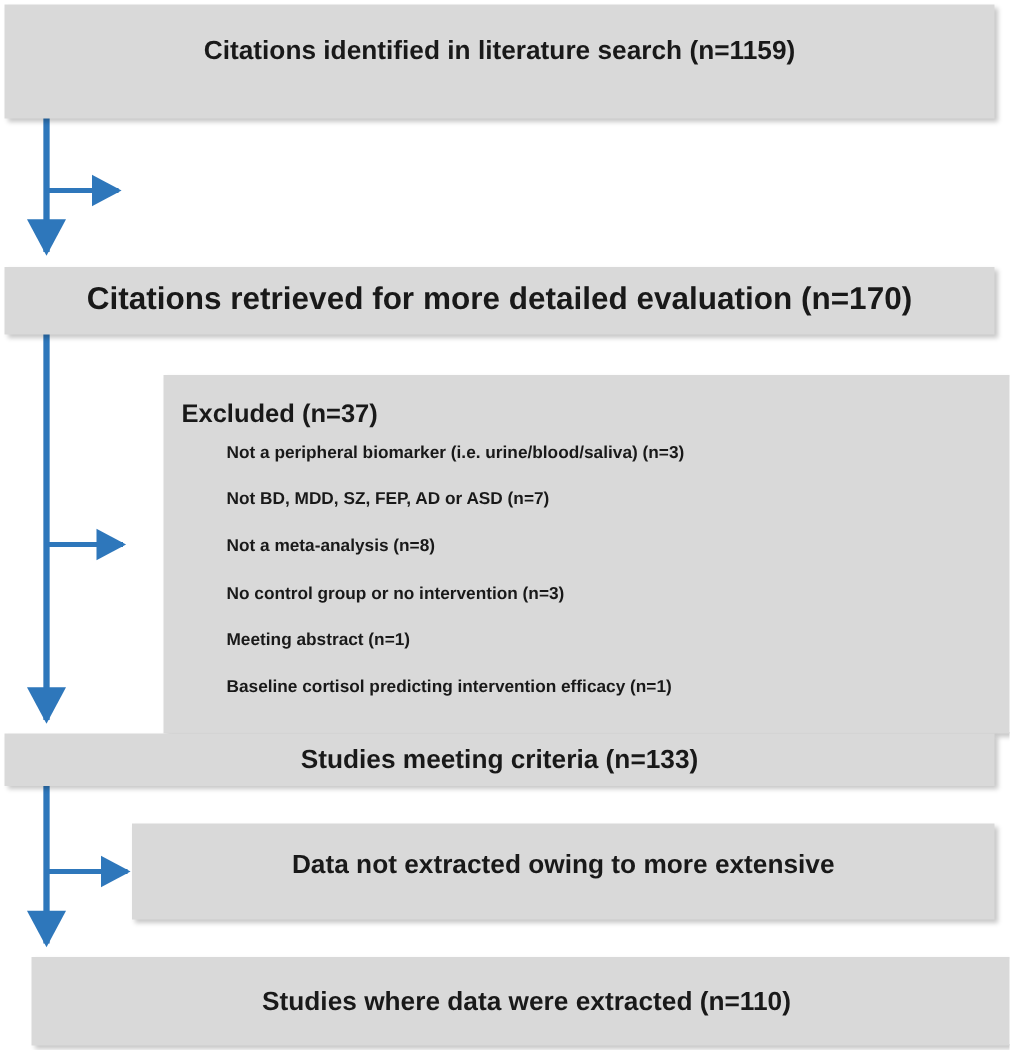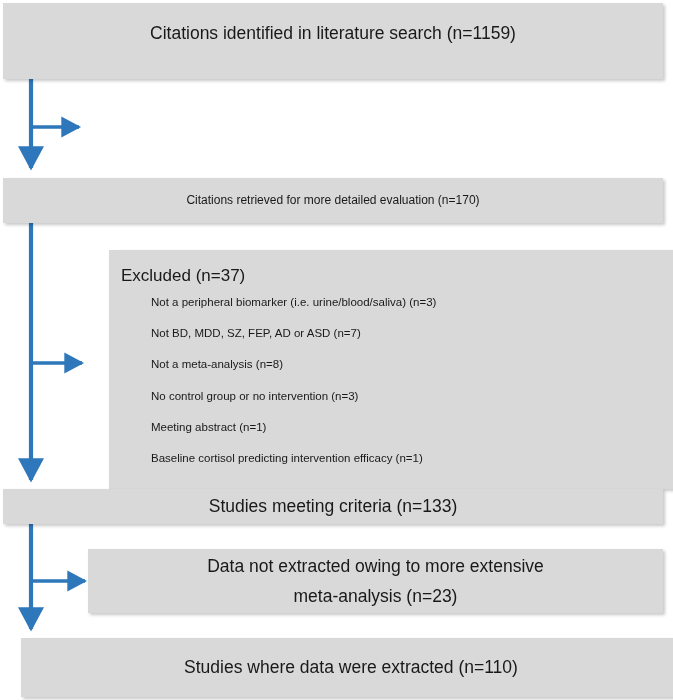--- a/index.html
+++ b/index.html
@@ -14,20 +14,21 @@
     overflow: hidden;
     font-family: "Liberation Sans", sans-serif;
     color: #191919;
   }
 
   .canvas {
     position: absolute;
     left: 0; top: 0;
     width: 615px;
     height: 700px;
+    font-weight: bold;
   }
 
   
   .connectors {
     position: absolute;
     left: 0; top: 0;
     width: 673px;
     height: 700px;
     z-index: 1;
     pointer-events: none;
@@ -65,21 +66,21 @@
 
   
   #box-retrieved {
     left: 3px;
     top: 178px;
     width: 660px;
     height: 45px;
     z-index: 3;
     padding: 0 12px;
   }
-  #box-retrieved .box-line { font-size: 12px; }
+  #box-retrieved .box-line { font-size: 21px; }
 
   
   #box-excluded {
     left: 85px;
     top: 250px;
     width: 578px;
     height: 239px;
     z-index: 2;
     display: block;
     padding: 12px 0 0 0;
@@ -183,20 +184,19 @@
       <li>Baseline cortisol predicting intervention efficacy (n=1)</li>
     </ul>
   </div>
 
   <div class="box" id="box-criteria">
     <div class="box-line">Studies meeting criteria (n=133)</div>
   </div>
 
   <div class="box" id="box-not-extracted">
     <div class="box-line">Data not extracted owing to more extensive</div>
-    <div class="box-line">meta-analysis (n=23)</div>
   </div>
 
   <div class="box" id="box-extracted">
     <div class="box-line">Studies where data were extracted (n=110)</div>
   </div>
 
 </div>
 
 </body></html>

